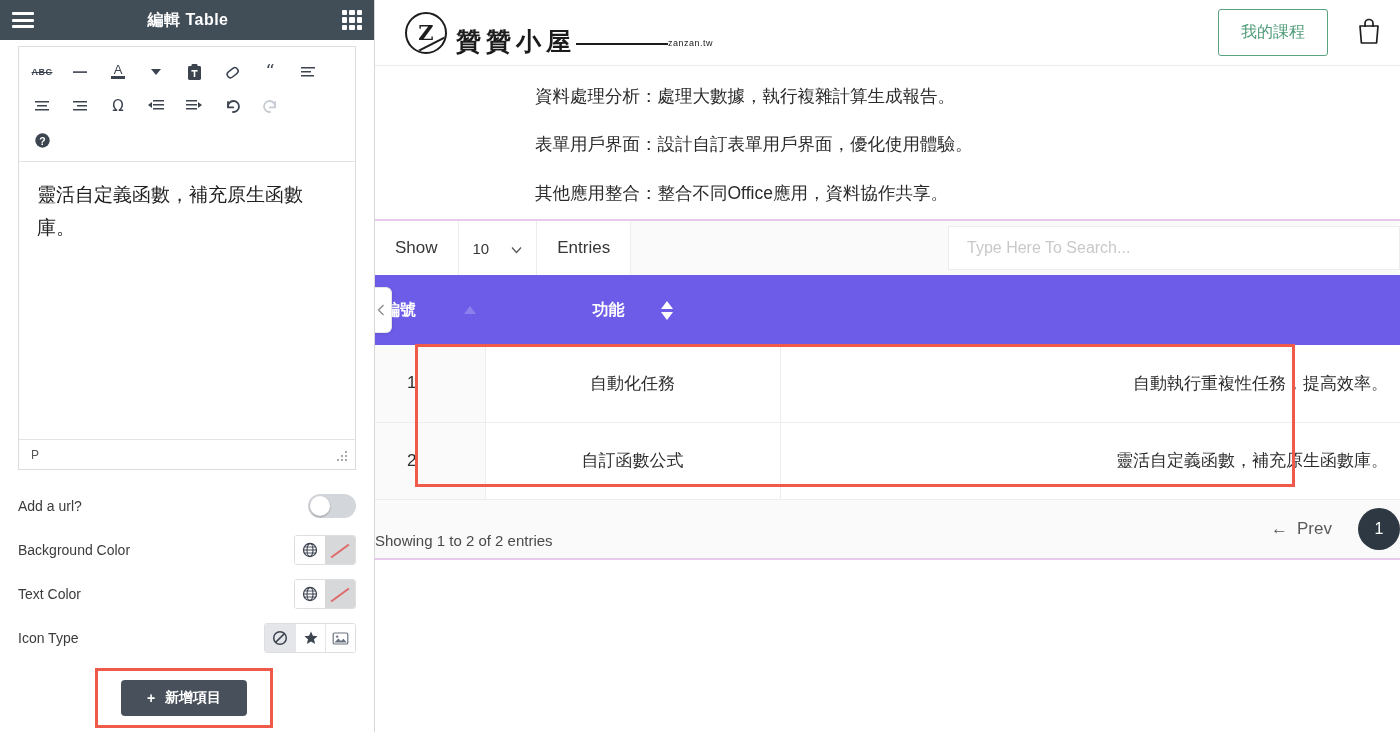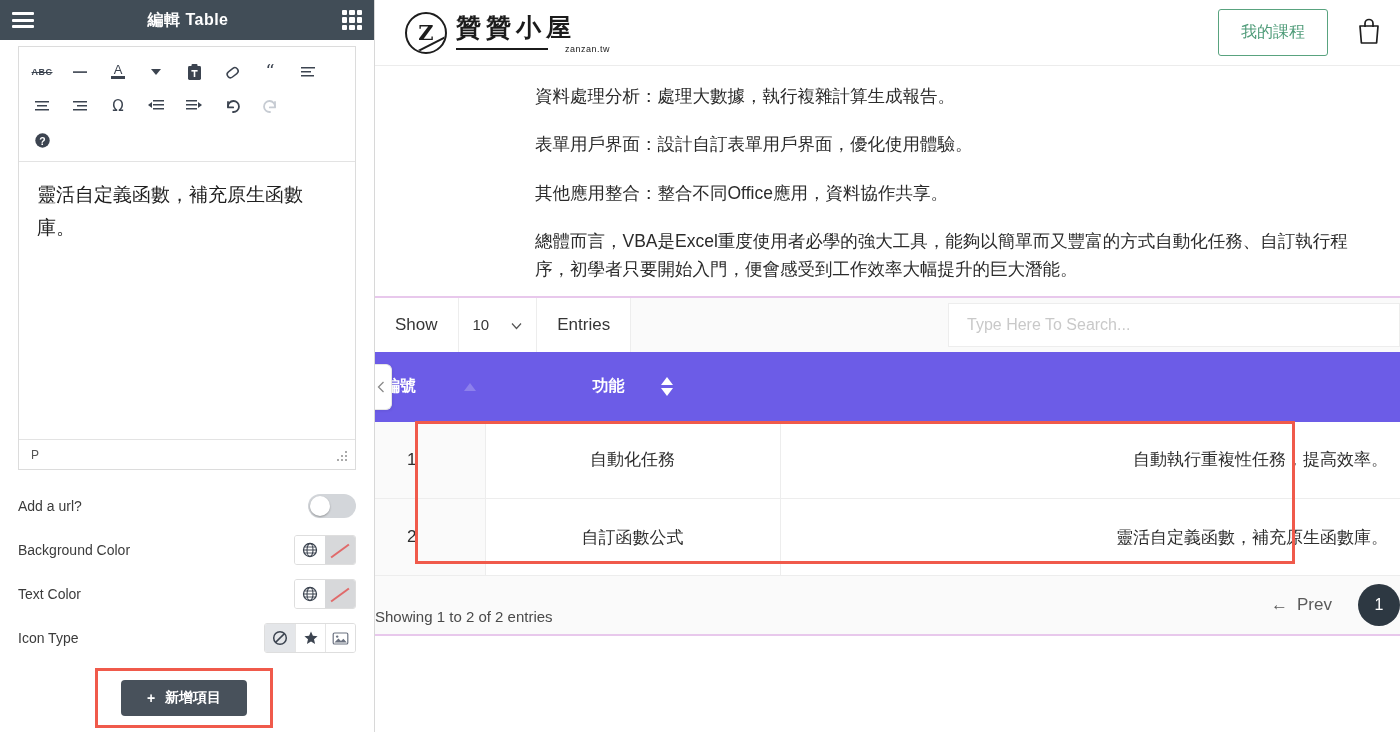--- a/index.html
+++ b/index.html
@@ -114,27 +114,27 @@
   .logo-mark {
     width: 42px; height: 42px; border-radius: 50%; border: 2.5px solid #1d1d1d;
     display: flex; align-items: center; justify-content: center;
     font-family: "DejaVu Serif", serif; font-size: 21px; font-weight: bold;
     color: #1d1d1d; position: relative; overflow: hidden;
   }
   .logo-mark::after {
     content: ""; position: absolute; left: -6px; bottom: 6px; width: 58px;
     height: 2px; background: #1d1d1d; transform: rotate(-27deg);
   }
-  .logo-txt { display: flex; flex-direction: column; line-height: 1; justify-content: flex-end; }
+  .logo-txt { display: flex; flex-direction: row; line-height: 1; justify-content: flex-end; }
   .logo-name {
     font-size: 25px; font-weight: bold; letter-spacing: 5px; color: #1b1b1b;
     font-family: "DejaVu Sans", sans-serif;
   }
   .logo-sub {
-    margin-top: 5px; display: flex; align-items: center; gap: 17px;
+    margin-top: 5px; display: flex; align-items: center; gap: 0;
   }
   .logo-rule { width: 92px; height: 2px; background: #1b1b1b; }
   .logo-dom { font-size: 9px; letter-spacing: .5px; color: #1b1b1b; }
   .hdr-spacer { flex: 1; }
   .my-course {
     border: 1px solid #59a37f; color: #4e9b78; font-size: 16px;
     padding: 12px 22px; border-radius: 3px; cursor: pointer; background: #fff;
   }
   .bag-icon { margin-left: 28px; cursor: pointer; }
 
@@ -468,21 +468,20 @@
           <path d="M4 10 H22 L20.6 27 H5.4 Z" fill="none" stroke="#1e1e1e" stroke-width="1.7" stroke-linejoin="round"></path>
           <path d="M9 11 V7.5 A4 4 0 0 1 17 7.5 V11" fill="none" stroke="#1e1e1e" stroke-width="1.7"></path>
         </svg>
       </div>
     </div>
 
     <div class="article">
       <p>資料處理分析：處理大數據，執行複雜計算生成報告。</p>
       <p>表單用戶界面：設計自訂表單用戶界面，優化使用體驗。</p>
       <p>其他應用整合：整合不同Office應用，資料協作共享。</p>
-      <p>總體而言，VBA是Excel重度使用者必學的強大工具，能夠以簡單而又豐富的方式自動化任務、自訂執行程序，初學者只要開始入門，便會感受到工作效率大幅提升的巨大潛能。</p>
     </div>
 
     <div class="rule-pink"></div>
 
     <div class="dt-controls">
       <div class="ctl-group">
         <div class="ctl-cell">Show</div>
         <div class="ctl-cell sel">
           <span>10</span>
           <span>

